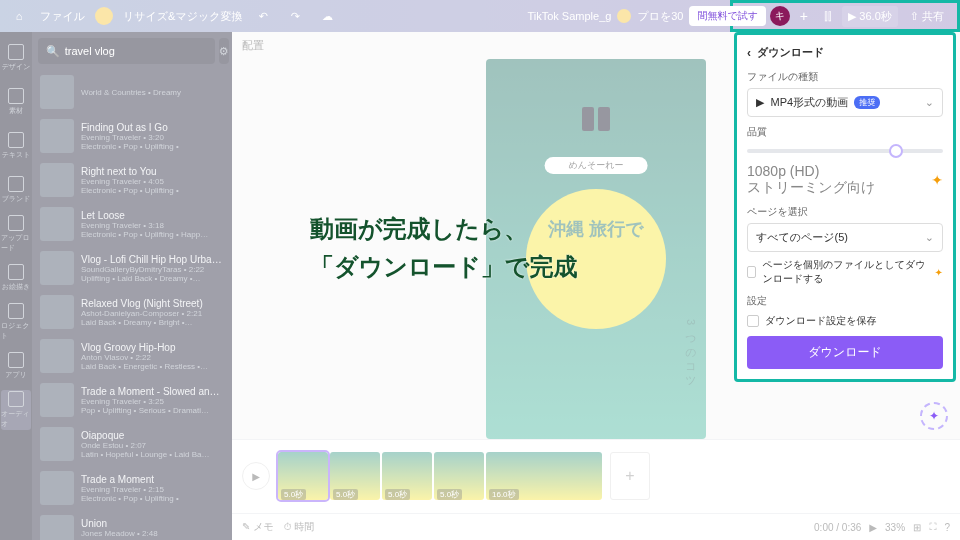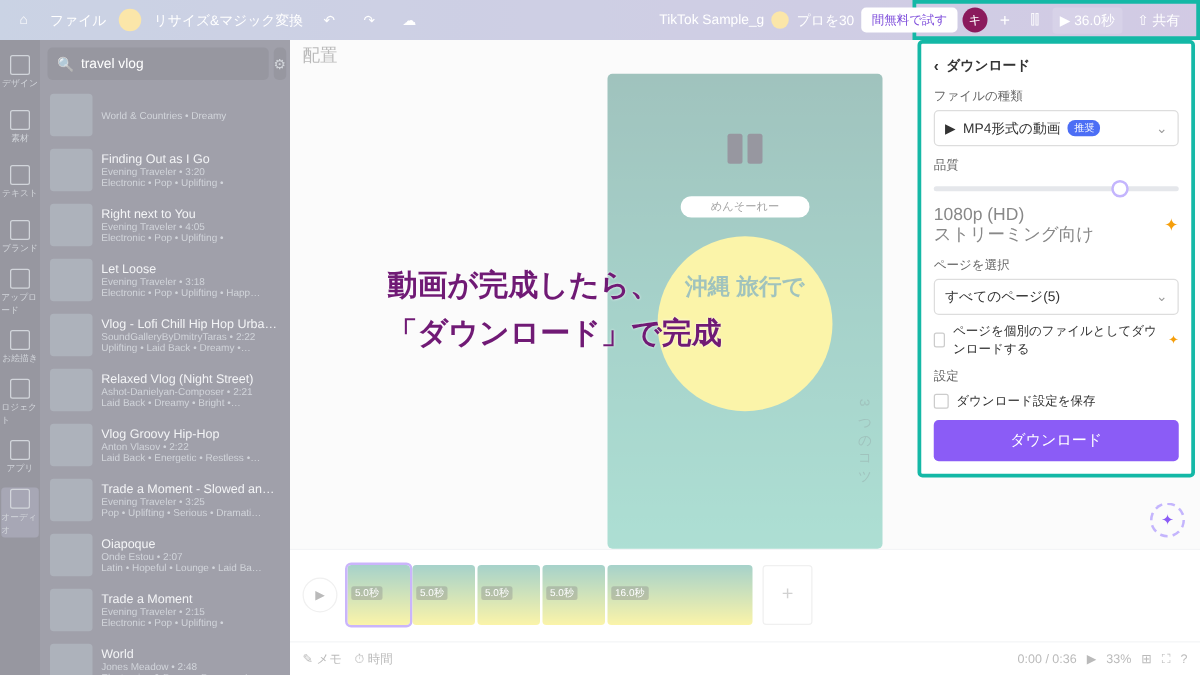--- a/index.html
+++ b/index.html
@@ -28,37 +28,37 @@
 .search-box input{background:none;border:none;color:#fff;font-size:11px;flex:1;outline:none}
 .filter-btn{width:26px;height:26px;background:#1a1a2e;border-radius:4px;display:flex;align-items:center;justify-content:center;color:#9ca3af;font-size:11px}
 .tracks{flex:1;overflow:hidden}
 .track{display:flex;padding:5px 8px;gap:7px;align-items:center}
 .track .thumb{width:34px;height:34px;background:#4a5568;border-radius:3px;flex-shrink:0}
 .track .meta{flex:1;min-width:0}
 .track .title{color:#e5e7eb;font-size:10px;white-space:nowrap;overflow:hidden;text-overflow:ellipsis}
 .track .sub{color:#9ca3af;font-size:8px;white-space:nowrap;overflow:hidden;text-overflow:ellipsis}
 .track .tags{color:#9ca3af;font-size:8px;white-space:nowrap;overflow:hidden;text-overflow:ellipsis}
 .canvas{flex:1;background:#f5f5f5;display:flex;flex-direction:column}
-.canvas-top{height:28px;display:flex;align-items:center;padding:0 10px;font-size:14px;color:#666}
+.canvas-top{height:28px;display:flex;align-items:center;padding:0 10px;font-size:11px;color:#666}
 .canvas-mid{flex:1;display:flex;align-items:center;justify-content:center;position:relative}
 .preview{width:220px;height:380px;background:linear-gradient(180deg,#2d7a6e 0%,#3a9b8a 50%,#4ab89f 100%);border-radius:4px;position:relative;overflow:hidden}
 .prev-circle{position:absolute;top:130px;left:50%;transform:translateX(-50%);width:140px;height:140px;background:#f5e642;border-radius:50%}
 .prev-txt1{position:absolute;top:158px;left:50%;transform:translateX(-50%);font-size:18px;font-weight:bold;color:#2d7a6e;white-space:nowrap}
 .prev-txt2{position:absolute;top:198px;left:50%;transform:translateX(-50%);font-size:28px;font-weight:bold;color:#2d7a6e}
 .prev-banner{position:absolute;top:98px;left:50%;transform:translateX(-50%);background:#fff;padding:2px 24px;border-radius:10px;font-size:9px;color:#333}
 .prev-figs{position:absolute;top:48px;left:50%;transform:translateX(-50%);display:flex;gap:4px}
 .prev-figs div{width:12px;height:24px;background:#1a1a2e;border-radius:2px}
 .prev-side{position:absolute;right:8px;top:260px;writing-mode:vertical-rl;color:#2d7a6e;font-size:11px}
-.overlay-text{position:absolute;top:210px;left:310px;z-index:20;font-size:24px;font-weight:bold;color:#701a75;line-height:1.6;text-shadow:0 0 2px #fff}
+.overlay-text{position:absolute;top:210px;left:310px;z-index:20;font-size:24px;font-weight:bold;color:#14532d;line-height:1.6;text-shadow:0 0 2px #fff}
 .timeline{height:78px;background:#fff;border-top:1px solid #e5e7eb;display:flex;align-items:center;padding:0 10px;gap:8px}
 .play-tl{width:28px;height:28px;border:1px solid #ddd;border-radius:50%;display:flex;align-items:center;justify-content:center;color:#666;font-size:10px}
 .clips{display:flex;gap:2px}
 .clip{width:50px;height:48px;background:linear-gradient(180deg,#3a9b8a,#f5e642);border-radius:3px;position:relative}
 .clip.sel{outline:2px solid #8b5cf6}
-.clip .clen{position:absolute;bottom:20px;left:3px;font-size:8px;color:#fff;background:rgba(0,0,0,.4);padding:0 3px;border-radius:2px}
+.clip .clen{position:absolute;bottom:0;left:3px;font-size:8px;color:#fff;background:rgba(0,0,0,.4);padding:0 3px;border-radius:2px}
 .add-clip{width:40px;height:48px;border:1px solid #ddd;border-radius:3px;display:flex;align-items:center;justify-content:center;color:#999;font-size:16px}
 .bottombar{height:28px;background:#fff;border-top:1px solid #e5e7eb;display:flex;align-items:center;padding:0 10px;font-size:10px;color:#666;gap:10px}
 .bottombar .bb-right{margin-left:auto;display:flex;gap:8px;align-items:center}
 .dl-panel{position:absolute;top:32px;right:4px;width:222px;background:#fff;border:3px solid #14b8a6;border-radius:4px;z-index:20;padding:10px;font-size:11px;color:#333}
 .dl-header{display:flex;align-items:center;gap:6px;font-weight:600;margin-bottom:10px}
 .dl-back{font-size:12px;color:#333}
 .dl-label{font-size:10px;color:#666;margin:8px 0 4px}
 .dl-select{border:1px solid #ddd;border-radius:4px;padding:6px 8px;display:flex;align-items:center;gap:6px;font-size:11px}
 .dl-select .chev{margin-left:auto;color:#999}
 .dl-badge{background:#4c6ef5;color:#fff;font-size:8px;padding:1px 5px;border-radius:6px}
@@ -228,21 +228,21 @@
           <div class="thumb"></div>
           <div class="meta">
             <div class="title">Trade a Moment</div>
             <div class="sub">Evening Traveler • 2:15</div>
             <div class="tags">Electronic • Pop • Uplifting •</div>
           </div>
         </div>
         <div class="track">
           <div class="thumb"></div>
           <div class="meta">
-            <div class="title">World</div>
+            <div class="title">Union</div>
             <div class="sub">Jones Meadow • 2:48</div>
             <div class="tags">Electronica &amp; Dance • Dreamy • Lu…</div>
           </div>
         </div>
       </div>
   </div>
 
   <div class="canvas">
     <div class="canvas-top">
         <span>配置</span>

